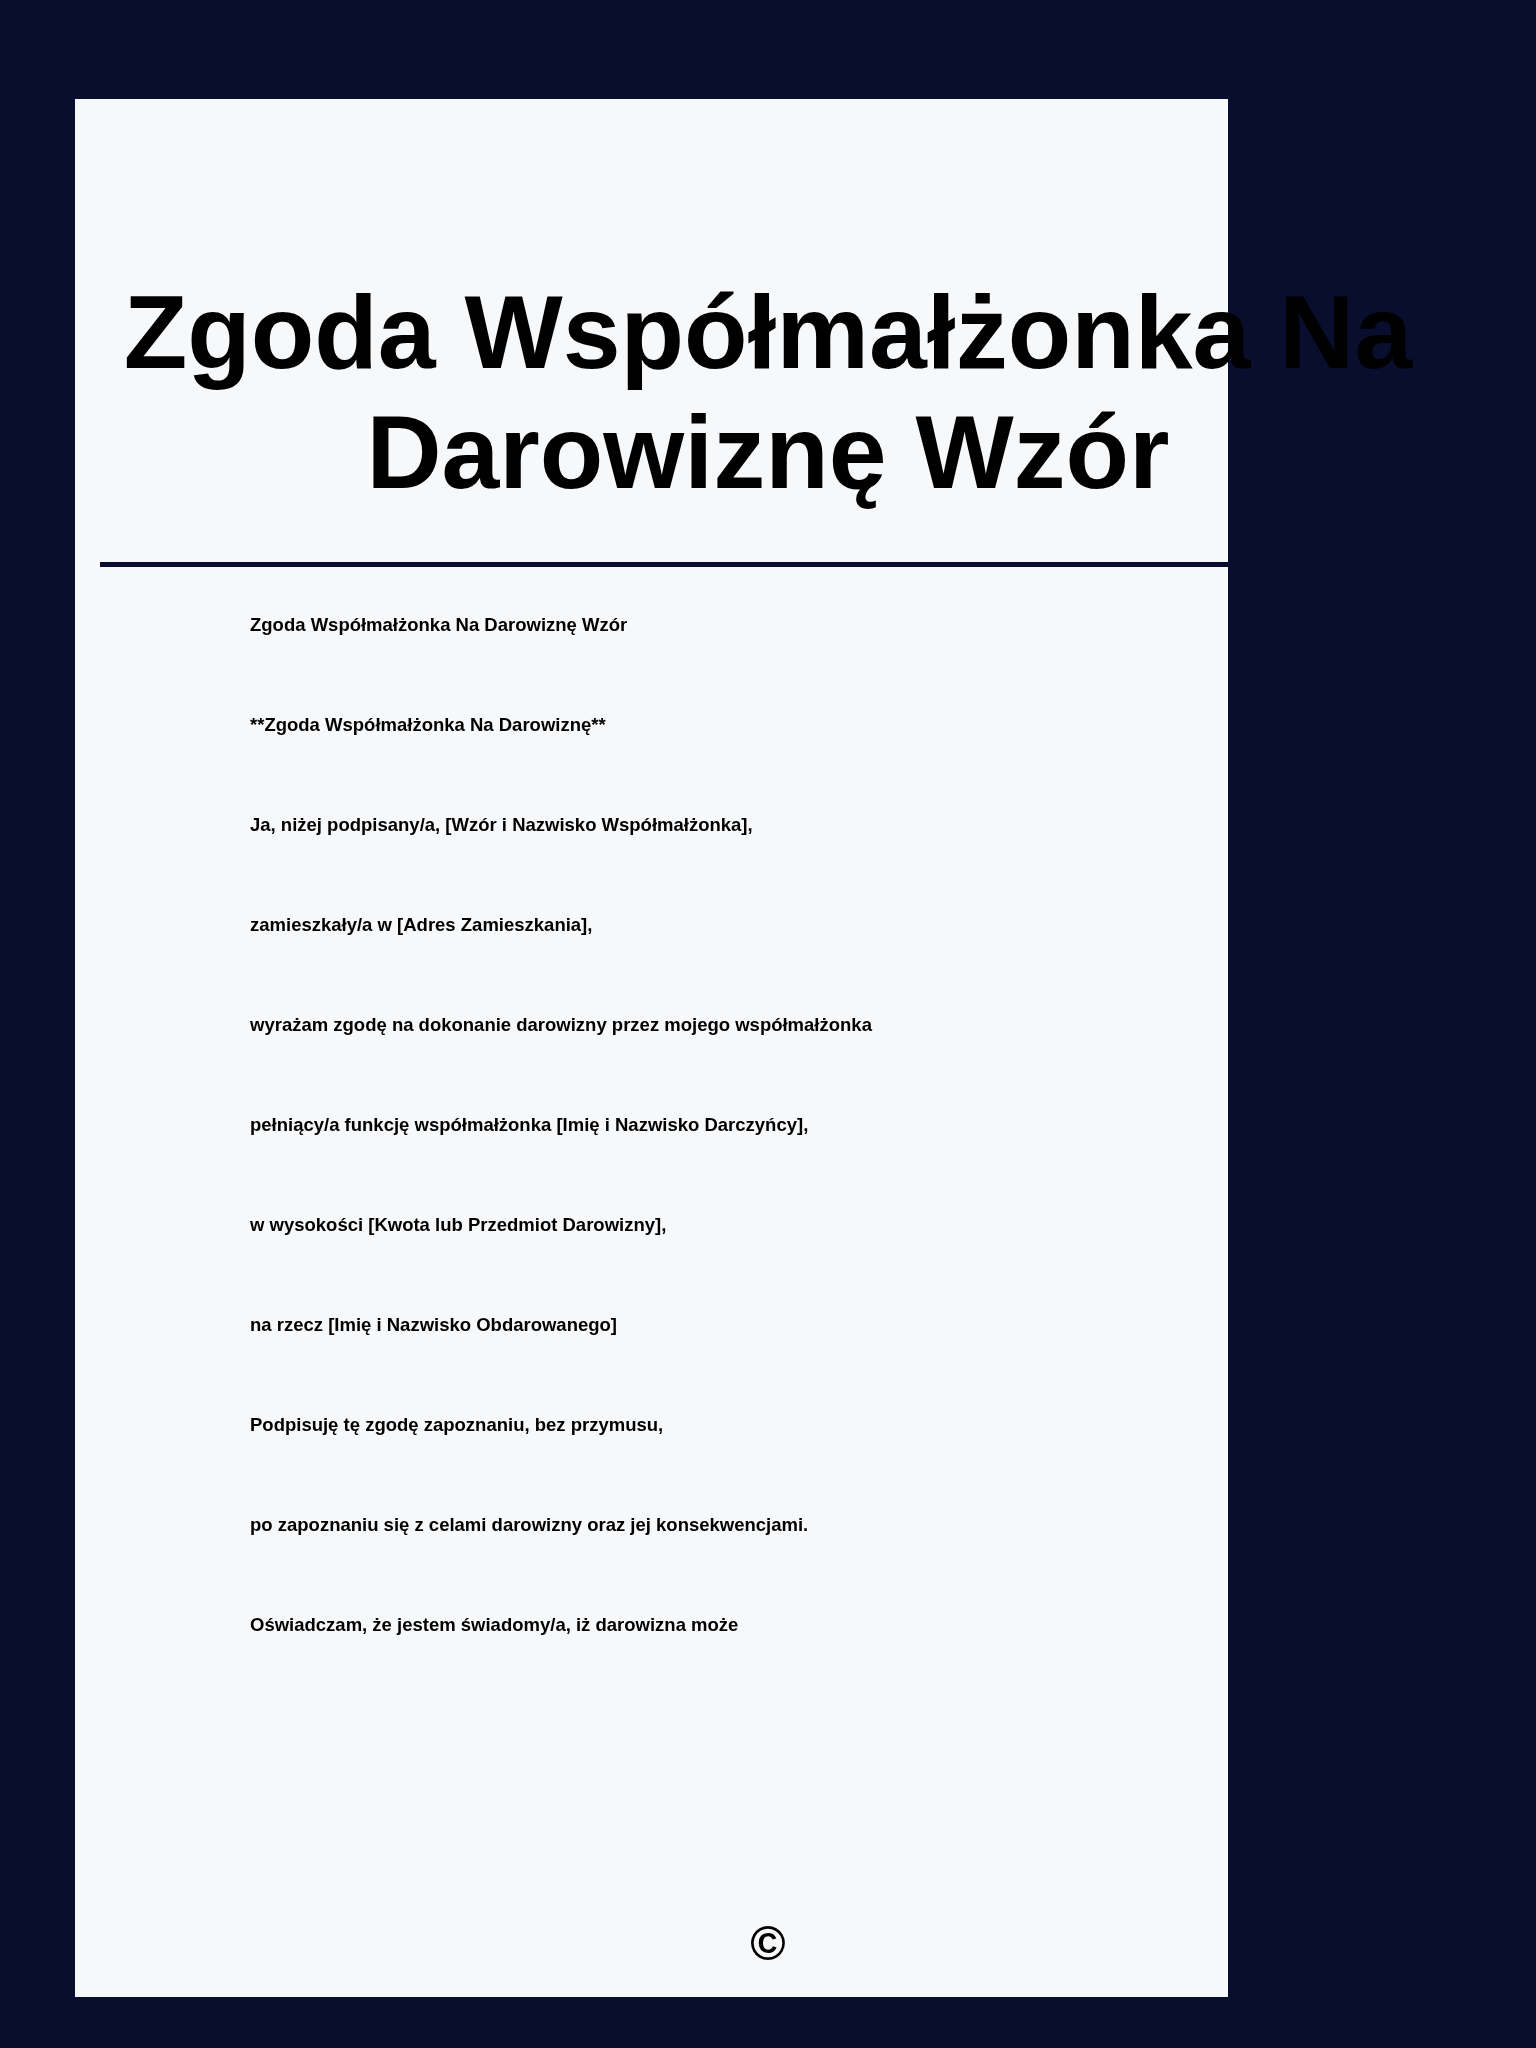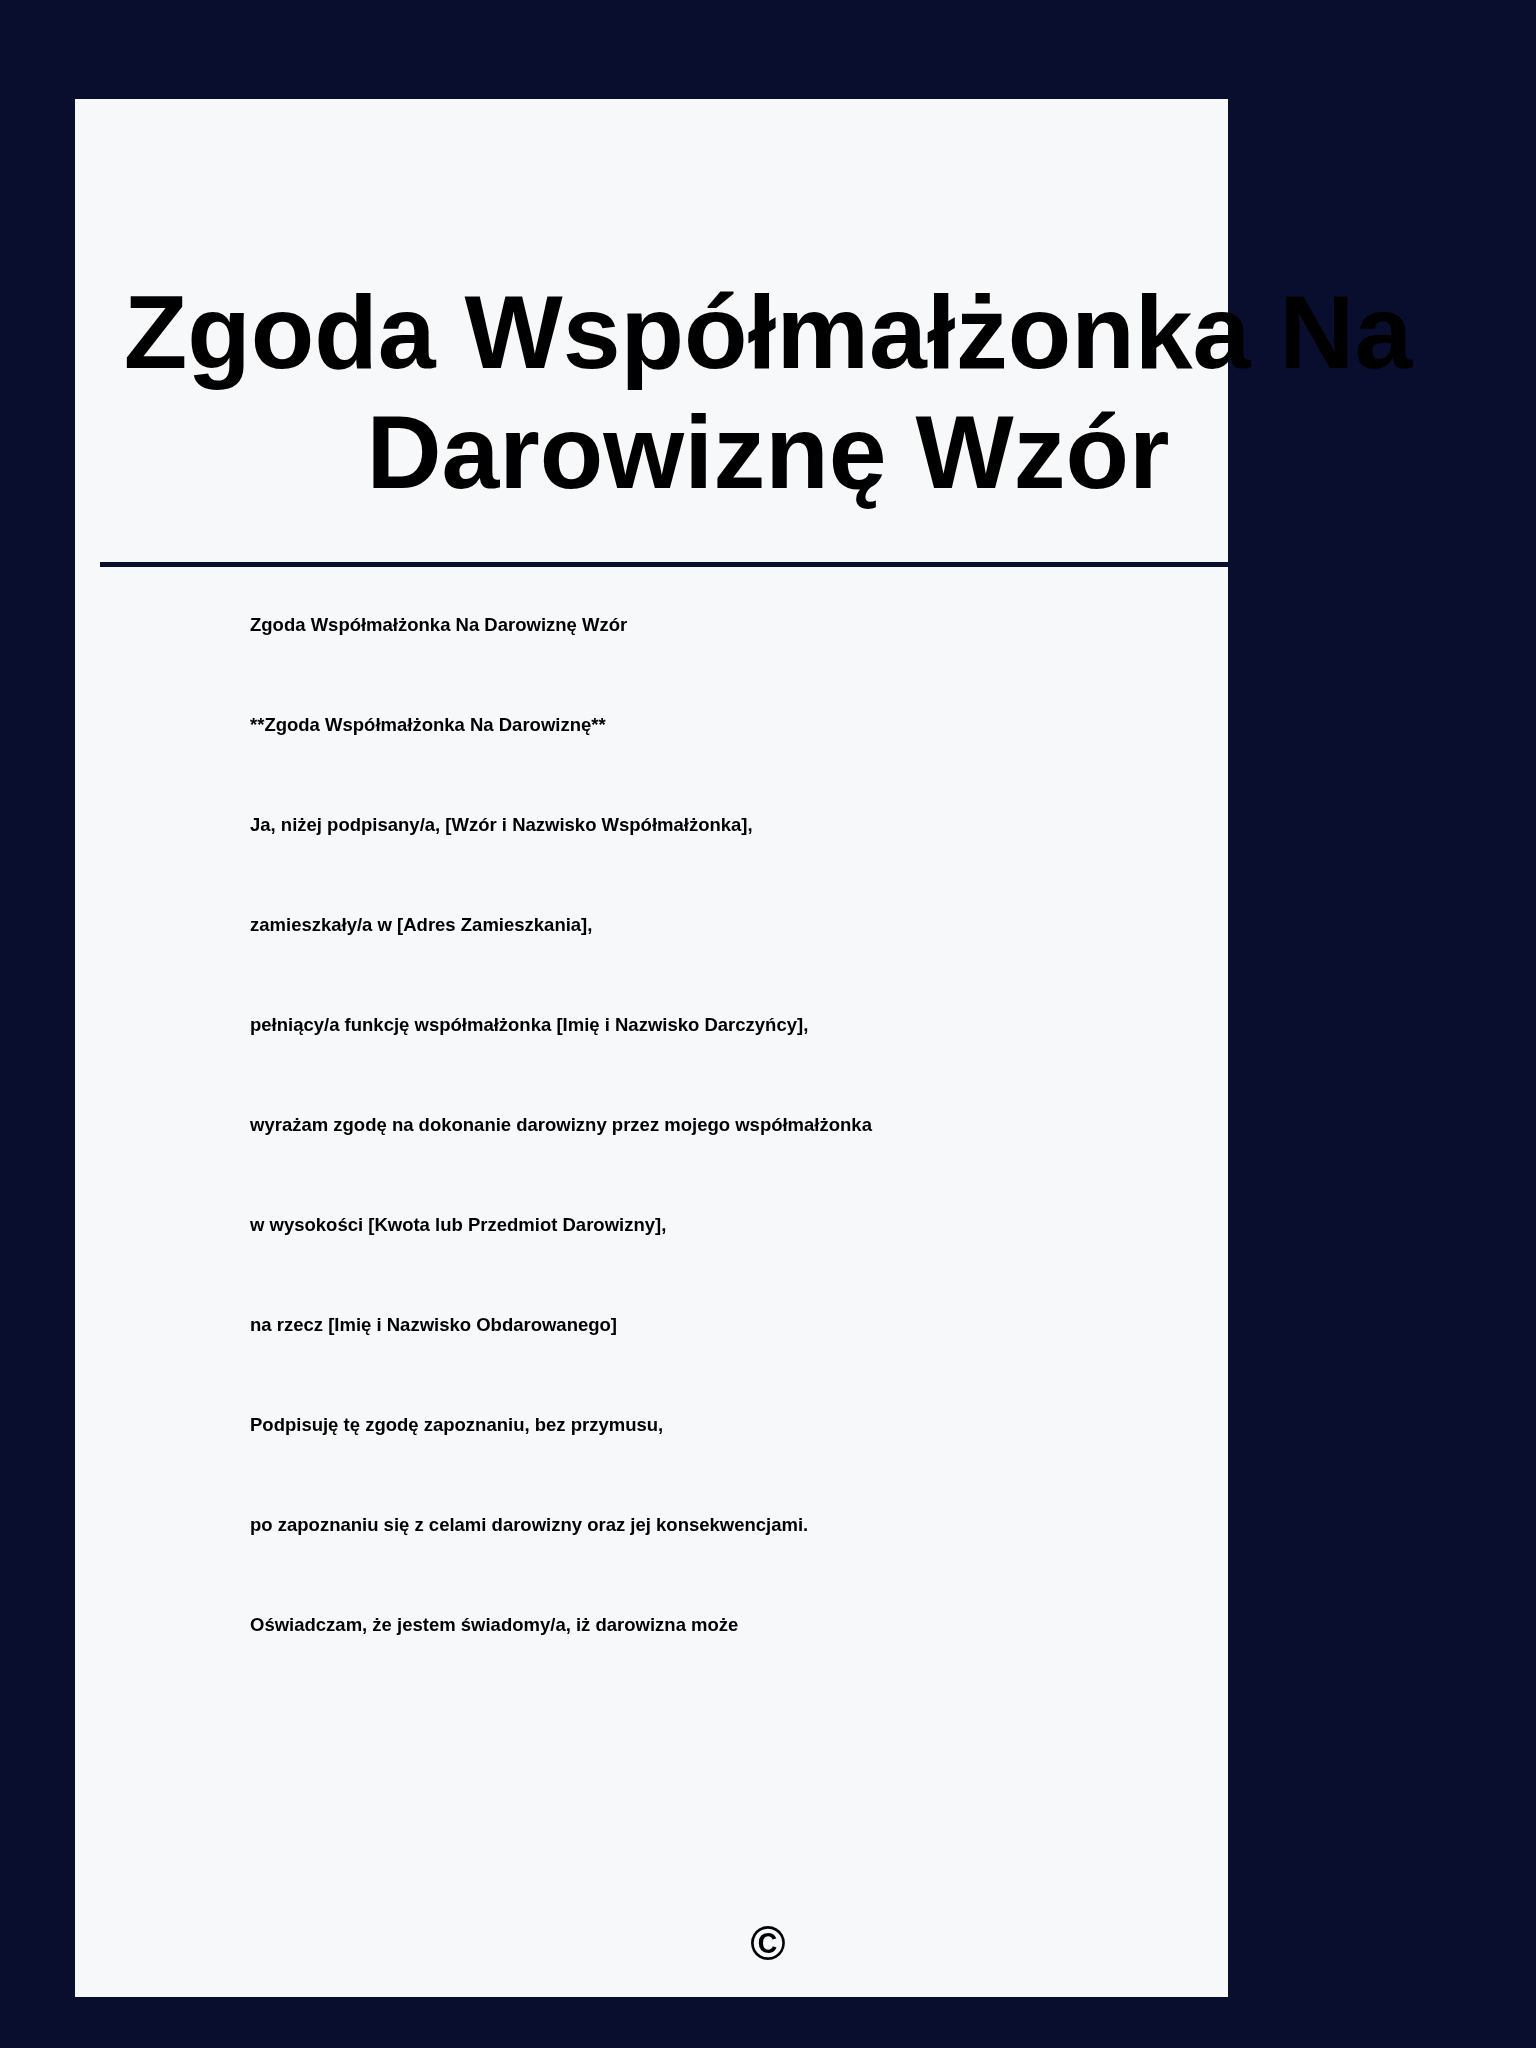--- a/index.html
+++ b/index.html
@@ -74,22 +74,22 @@
 <body>
 
 <div class="card">
   <h1 class="title">Zgoda Współmałżonka Na Darowiznę Wzór</h1>
   <div class="divider"></div>
   <div class="body-lines">
     <div class="line">Zgoda Współmałżonka Na Darowiznę Wzór</div>
     <div class="line">**Zgoda Współmałżonka Na Darowiznę**</div>
     <div class="line">Ja, niżej podpisany/a, [Wzór i Nazwisko Współmałżonka],</div>
     <div class="line">zamieszkały/a w [Adres Zamieszkania],</div>
+    <div class="line">wyrażam zgodę na dokonanie darowizny przez mojego współmałżonka</div>
     <div class="line">pełniący/a funkcję współmałżonka [Imię i Nazwisko Darczyńcy],</div>
-    <div class="line">wyrażam zgodę na dokonanie darowizny przez mojego współmałżonka</div>
     <div class="line">w wysokości [Kwota lub Przedmiot Darowizny],</div>
     <div class="line">na rzecz [Imię i Nazwisko Obdarowanego]</div>
     <div class="line">Podpisuję tę zgodę zapoznaniu, bez przymusu,</div>
     <div class="line">po zapoznaniu się z celami darowizny oraz jej konsekwencjami.</div>
     <div class="line">Oświadczam, że jestem świadomy/a, iż darowizna może</div>
   </div>
   <div class="copyright">©</div>
 </div>
 
 </body></html>

